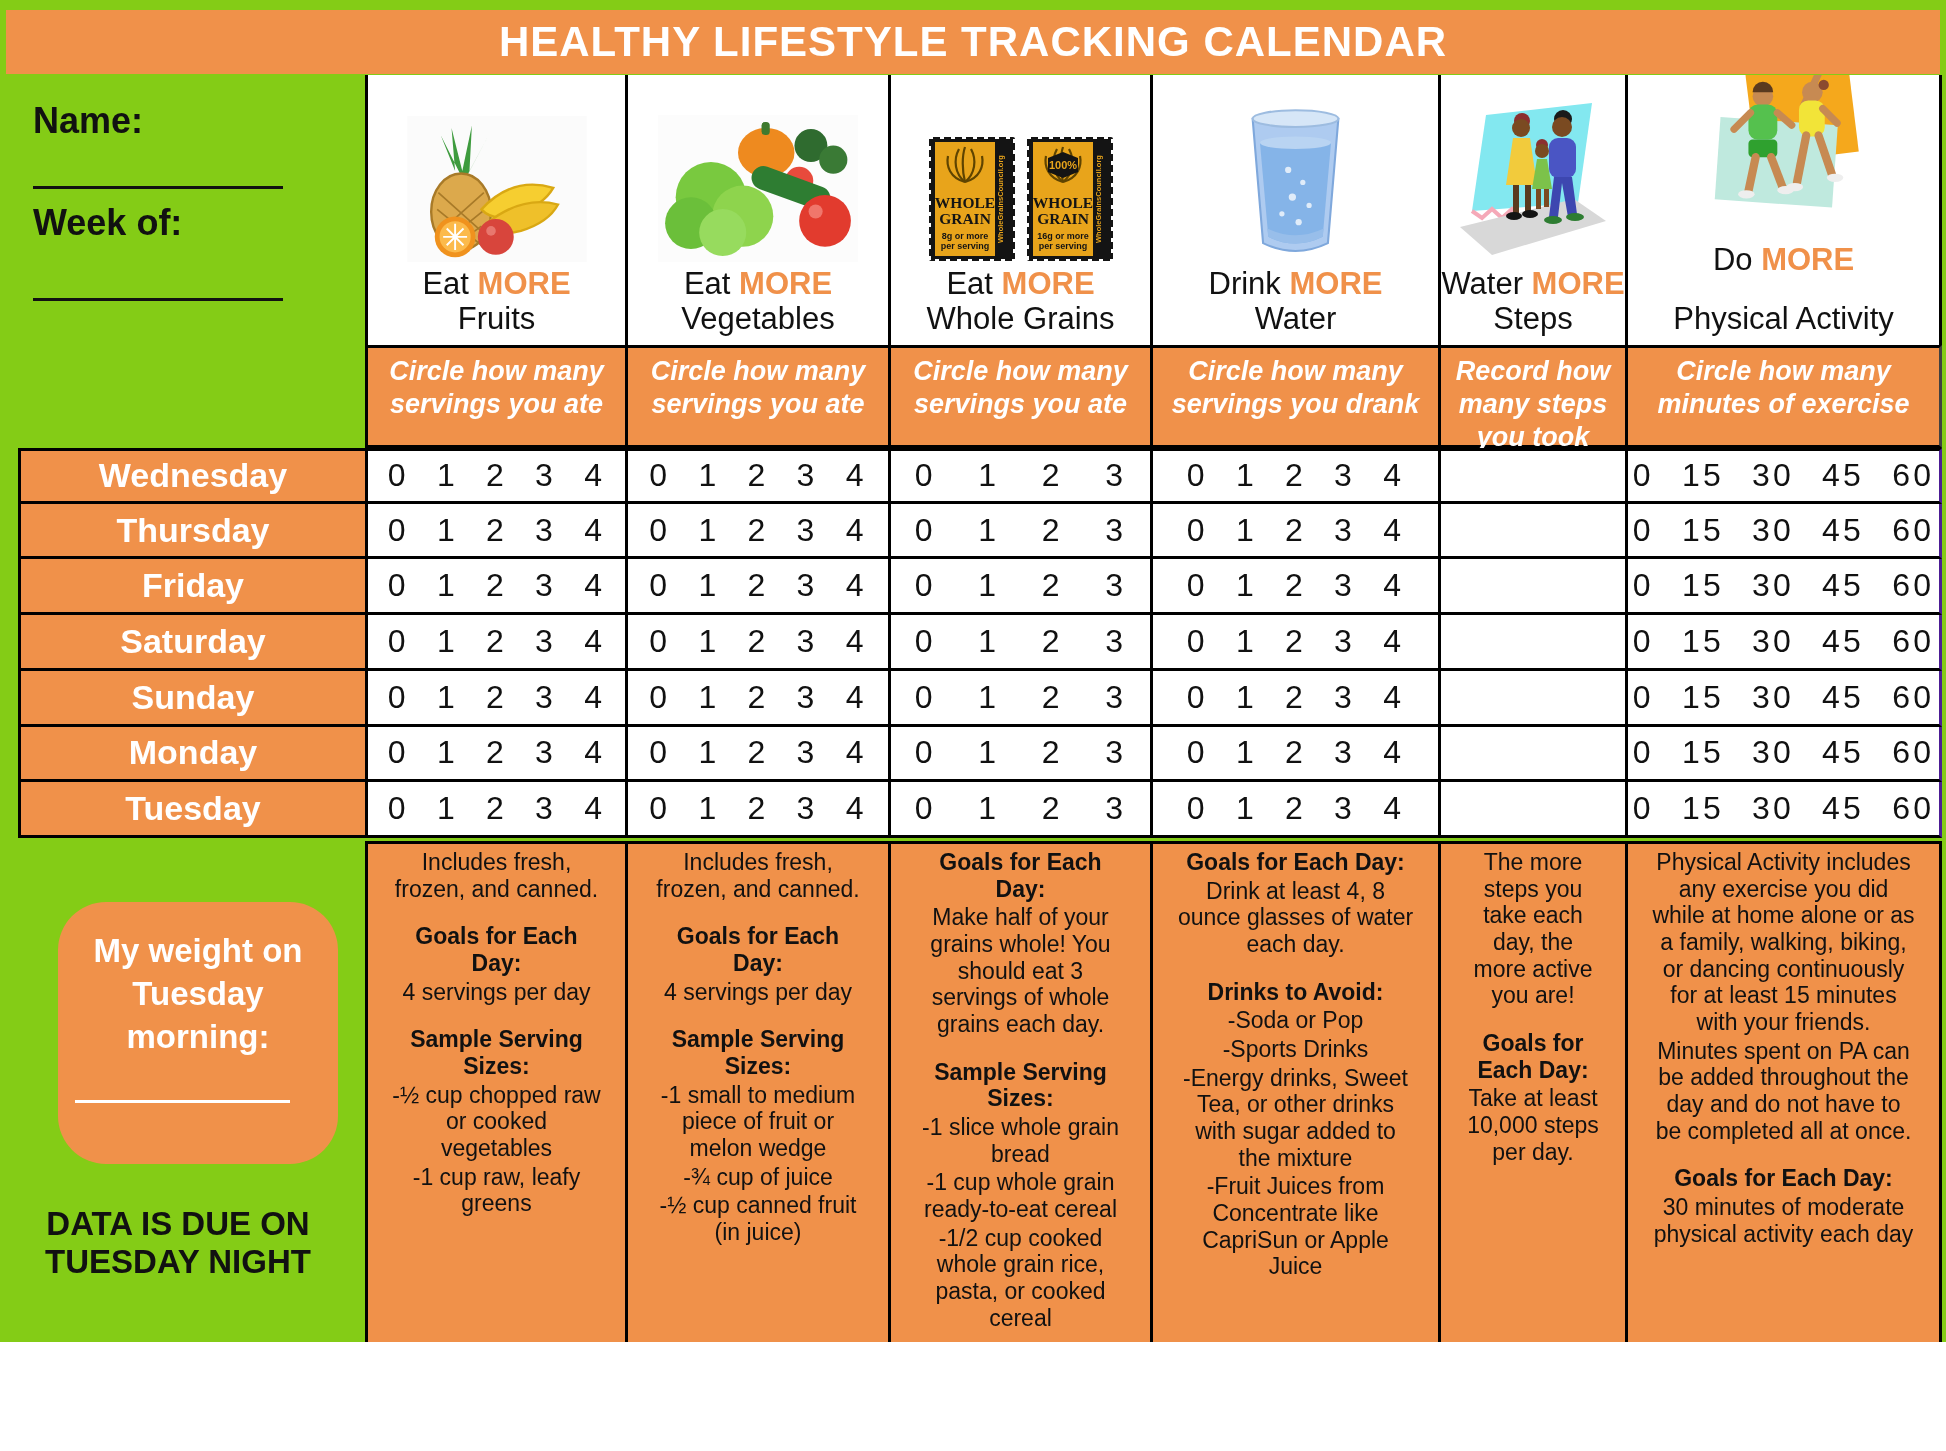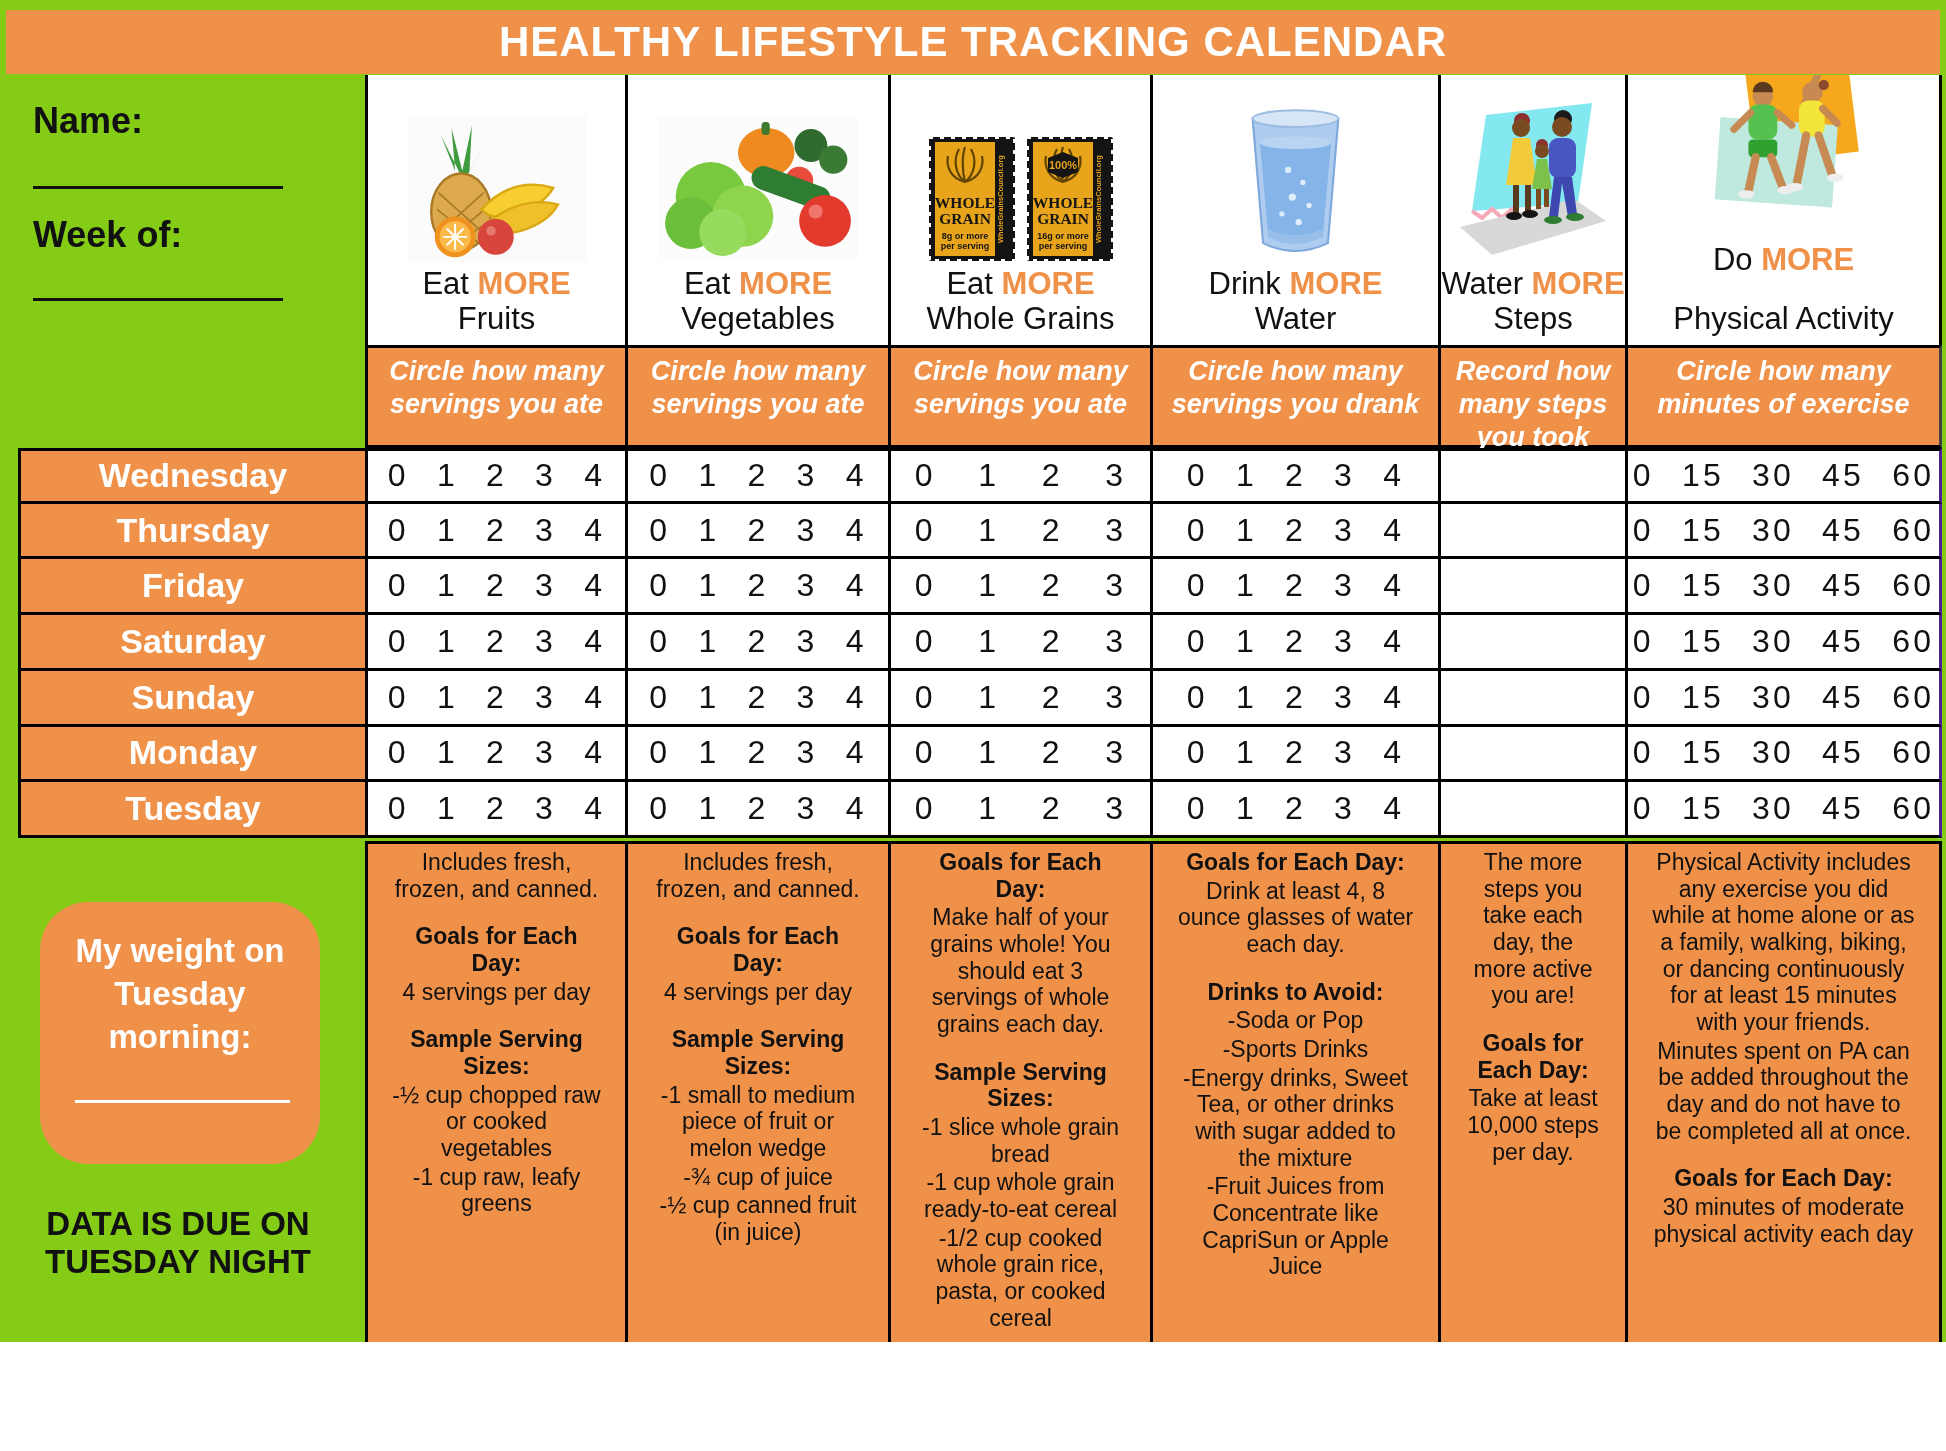--- a/index.html
+++ b/index.html
@@ -47,41 +47,41 @@
   #info-grid { position:absolute; left:365px; top:841px; width:1577px;
     display:grid; grid-template-columns:260px 263px 262px 288px 187px 317px; }
   .icell { border:3px solid #000; border-right:none; box-sizing:border-box; height:537px;
     background:var(--orange); color:var(--ink); font-size:23px; line-height:1.16;
     text-align:center; padding:5px 6px; overflow:hidden; }
   .icell.last { border-right:3px solid #000; }
   .icell p { margin:0 17px 2px; }
   .icell p.b { font-weight:bold; }
   .icell p.blank { height:17px; }
 
-  .weight-box { position:absolute; left:40px; top:902px; width:280px; height:262px;
+  .weight-box { position:absolute; left:58px; top:902px; width:280px; height:262px;
     background:var(--orange); border-radius:48px; color:#fff; font-weight:bold;
     font-size:33px; line-height:1.3; text-align:center; box-sizing:border-box;
     padding:28px 20px 0; }
   .weight-line { position:absolute; left:75px; top:1100px; width:215px; border-top:3px solid #fff; }
 
   .due-note { position:absolute; left:18px; top:1205px; width:320px; text-align:center;
     font-weight:bold; font-size:33px; line-height:1.15; color:var(--ink); }
   .footer-mark { position:absolute; left:33px; top:1388px; font-weight:bold; font-size:27px; color:var(--ink); }
 </style>
 </head>
 <body>
 
 <div class="page">
 
   <div class="title-bar">HEALTHY LIFESTYLE TRACKING CALENDAR</div>
 
   <div class="field-label" style="top:100px">Name:</div>
   <div class="write-line" style="left:33px; top:186px; width:250px"></div>
 
-  <div class="field-label" style="top:214px">Week of:</div>
+  <div class="field-label" style="top:202px">Week of:</div>
   <div class="write-line" style="left:33px; top:298px; width:250px"></div>
 
   <div id="header-grid">
       <div class="hcell">
         <div class="icon-wrap">
           <svg viewBox="0 0 150 122" width="180" height="146">
     <rect x="0" y="0" width="150" height="122" fill="#fbfbfb"></rect>
     <path d="M45,50 L28,16 L40,46 L37,10 L46,46 L54,8 L52,46 L67,18 L50,50 Z" fill="#3E9B3E"></path>
     <ellipse cx="45" cy="80" rx="25" ry="32" fill="#DCA94C" stroke="#A87A28" stroke-width="2"></ellipse>
     <path d="M26,64 L64,98 M25,78 L62,108 M28,92 L54,111 M64,64 L26,98 M65,78 L28,108 M62,92 L36,111" stroke="#A87A28" stroke-width="1.4"></path>

